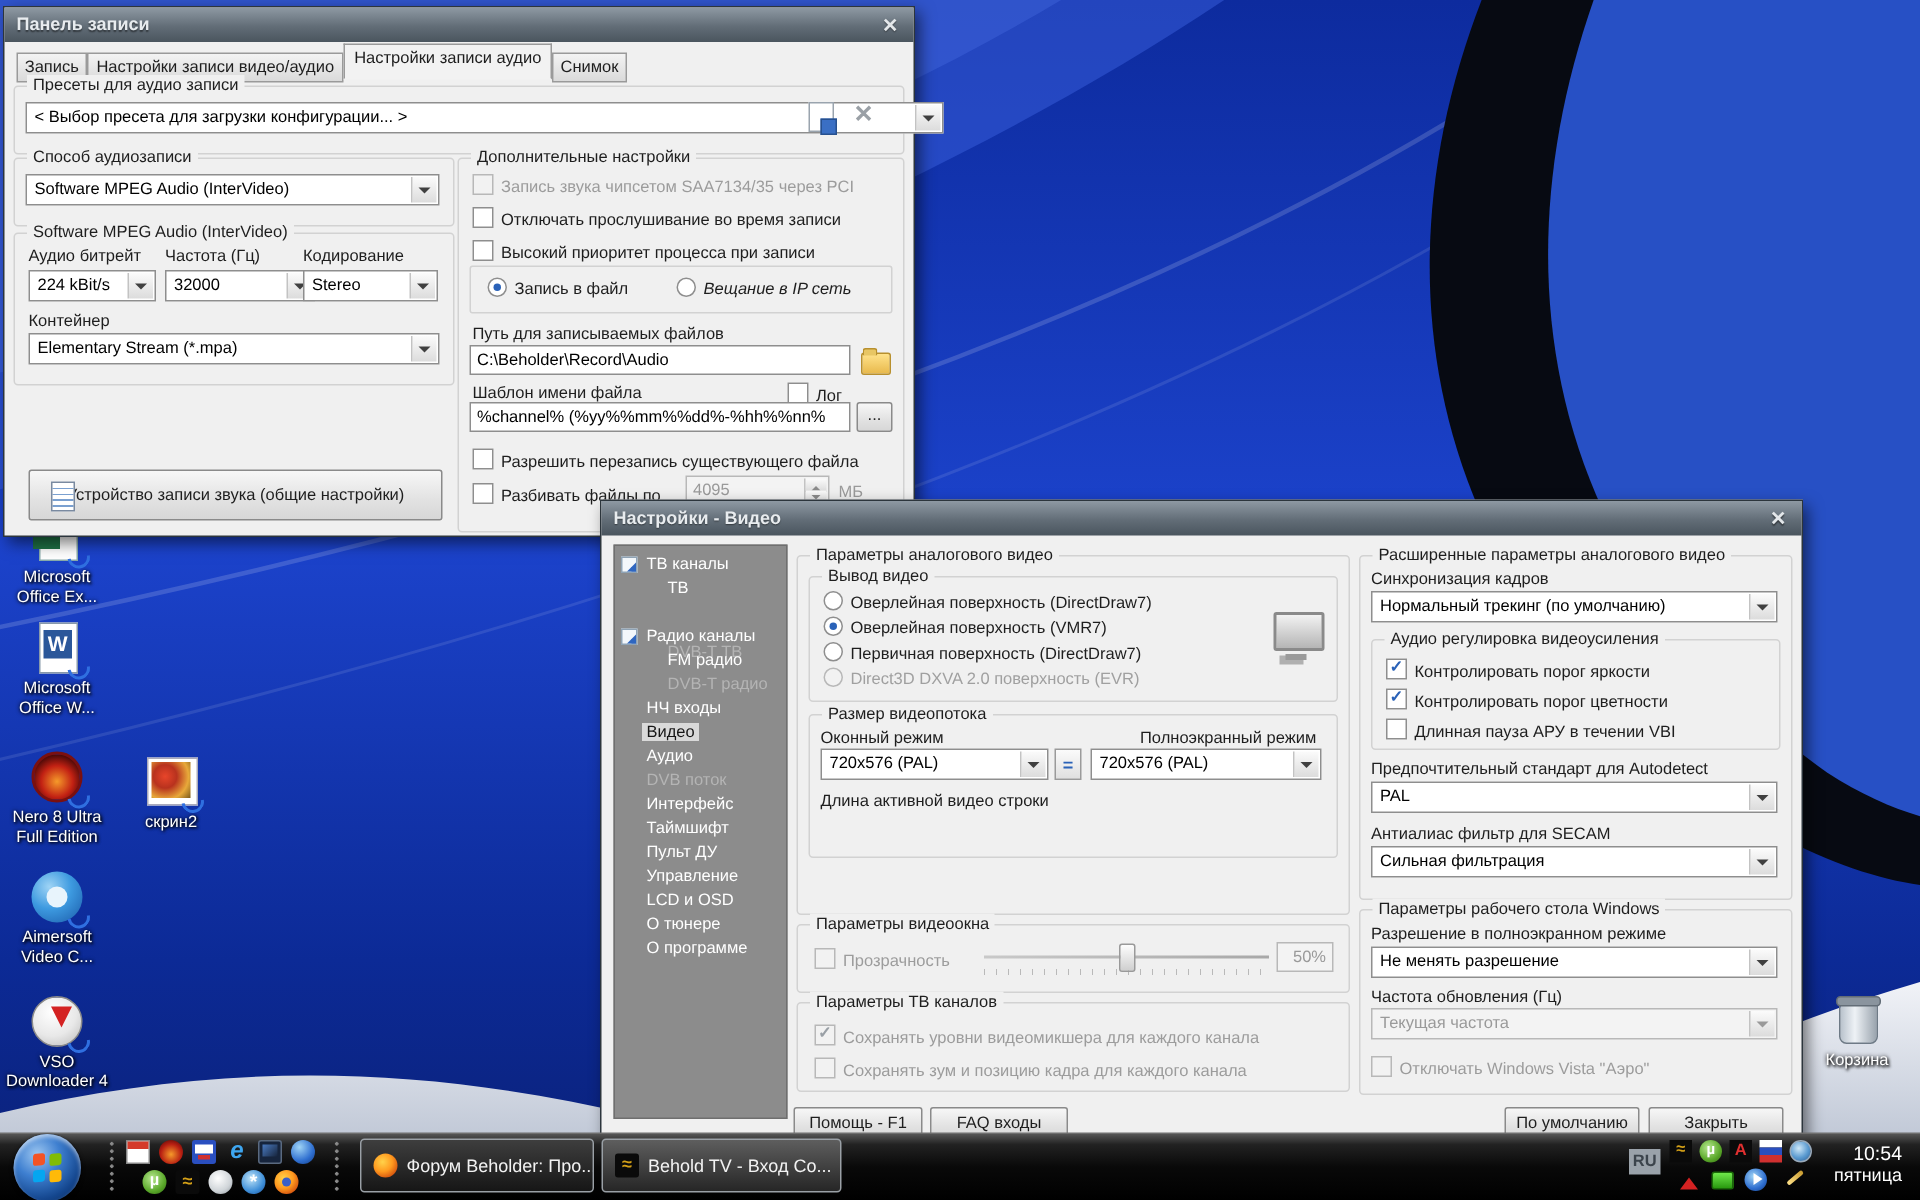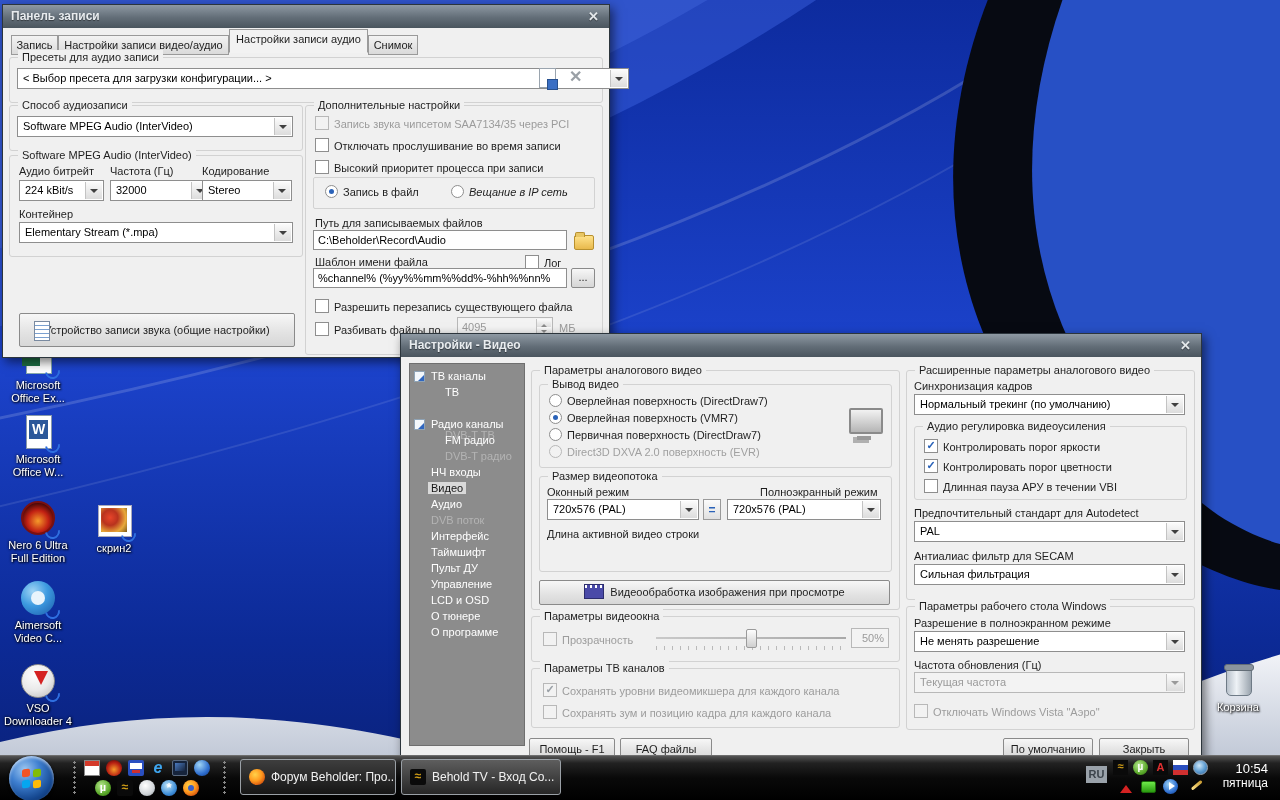--- a/index.html
+++ b/index.html
@@ -180,21 +180,21 @@
     <div style="position:absolute;left:9px;top:6px;width:19px;height:19px;background:#2b579a;color:#fff;font-weight:bold;font-size:14px;text-align:center;line-height:19px;">W</div>
     <span class="sc-arrow"></span>
   </div>
   <div class="cap">Microsoft Office W...</div>
 </div>
 <div class="dicon" style="left:0;top:500px;">
   <div class="img">
     <div class="circle" style="position:absolute;left:1px;top:1px;width:34px;height:34px;background:radial-gradient(circle at 50% 60%,#f59a2a 0,#c22113 45%,#3a0606 80%);border:2px solid #7a1010;box-sizing:border-box;"></div>
     <span class="sc-arrow"></span>
   </div>
-  <div class="cap">Nero 6 Ultra Full Edition</div>
+  <div class="cap">Nero 8 Ultra Full Edition</div>
 </div>
 <div class="dicon" style="left:76px;top:503px;">
   <div class="img">
     <div style="position:absolute;left:2px;top:2px;width:32px;height:30px;background:#fff;border:1px solid #aab;"></div>
     <div style="position:absolute;left:5px;top:5px;width:26px;height:24px;background:radial-gradient(circle at 35% 40%,#e8452a 0,#b8321e 35%,#e8a93a 70%,#7a5a1a 100%);"></div>
     <span class="sc-arrow"></span>
   </div>
   <div class="cap">скрин2</div>
 </div>
 <div class="dicon" style="left:0;top:580px;">
@@ -332,23 +332,20 @@
   <div class="gb" style="left:138px;top:142px;width:351px;height:94px;">
     <span class="gl">Размер видеопотока</span>
   </div>
   <div class="lbl" style="left:146px;top:152px;">Оконный режим</div>
   <div class="lbl" style="left:344px;top:152px;margin-left:15px;">Полноэкранный режим</div>
   <div class="combo" style="left:146px;top:165px;width:152px;">720x576 (PAL)</div>
   <div class="eq-btn" style="left:302px;top:165px;">=</div>
   <div class="combo" style="left:326px;top:165px;width:154px;">720x576 (PAL)</div>
   <div class="lbl" style="left:146px;top:194px;">Длина активной видео строки</div>
 
-  <div class="btn" style="left:138px;top:246px;width:351px;height:25px;line-height:23px;">
-    <span class="film-ic"></span><span>Видеообработка изображения при просмотре</span>
-  </div>
 
   <div class="gb" style="left:130px;top:282px;width:367px;height:44px;">
     <span class="gl">Параметры видеоокна</span>
   </div>
   <div class="cb dis" style="left:142px;top:298px;"><span class="box"></span><span>Прозрачность</span></div>
   <div class="slider-track" style="left:255px;top:303px;width:190px;"></div>
   <div class="slider-ticks" style="left:255px;top:312px;width:190px;"></div>
   <div class="slider-thumb" style="left:345px;top:295px;"></div>
   <div class="spin" style="left:450px;top:294px;width:38px;height:20px;padding:0 4px;text-align:right;">50%</div>
 
@@ -377,21 +374,21 @@
   <div class="gb" style="left:505px;top:272px;width:287px;height:122px;">
     <span class="gl">Параметры рабочего стола Windows</span>
   </div>
   <div class="lbl" style="left:513px;top:283px;">Разрешение в полноэкранном режиме</div>
   <div class="combo" style="left:513px;top:297px;width:271px;">Не менять разрешение</div>
   <div class="lbl" style="left:513px;top:325px;">Частота обновления (Гц)</div>
   <div class="combo dis" style="left:513px;top:338px;width:271px;">Текущая частота</div>
   <div class="cb dis" style="left:513px;top:370px;"><span class="box"></span><span>Отключать Windows Vista "Аэро"</span></div>
 
   <div class="btn" style="left:128px;top:404px;width:86px;height:22px;line-height:20px;">Помощь - F1</div>
-  <div class="btn" style="left:219px;top:404px;width:92px;height:22px;line-height:20px;">FAQ файлы</div>
+  <div class="btn" style="left:219px;top:404px;width:92px;height:22px;line-height:20px;">FAQ входы</div>
   <div class="btn" style="left:602px;top:404px;width:90px;height:22px;line-height:20px;">По умолчанию</div>
   <div class="btn" style="left:698px;top:404px;width:90px;height:22px;line-height:20px;">Закрыть</div>
 </div>
 
 <div id="taskbar">
   <div class="orb">
     <span class="pane" style="left:13px;top:13px;background:#f35325;transform:skewY(-6deg);"></span>
     <span class="pane" style="left:24px;top:13px;background:#81bc06;transform:skewY(-6deg);"></span>
     <span class="pane" style="left:13px;top:24px;background:#05a6f0;transform:skewY(-6deg);"></span>
     <span class="pane" style="left:24px;top:24px;background:#ffba08;transform:skewY(-6deg);"></span>

